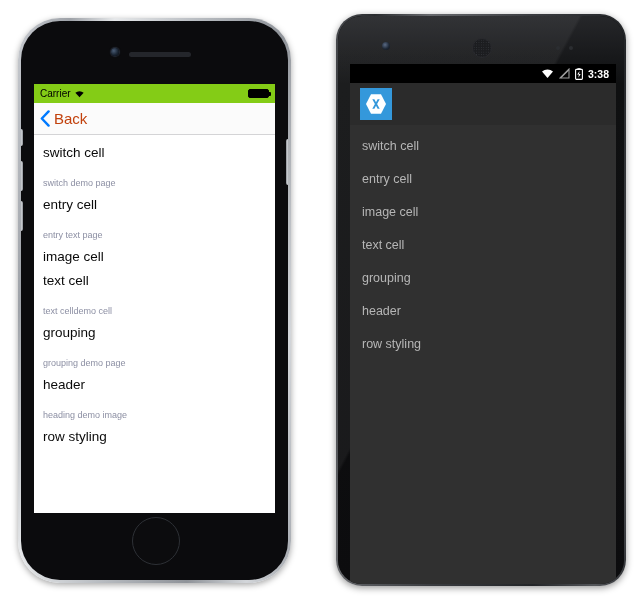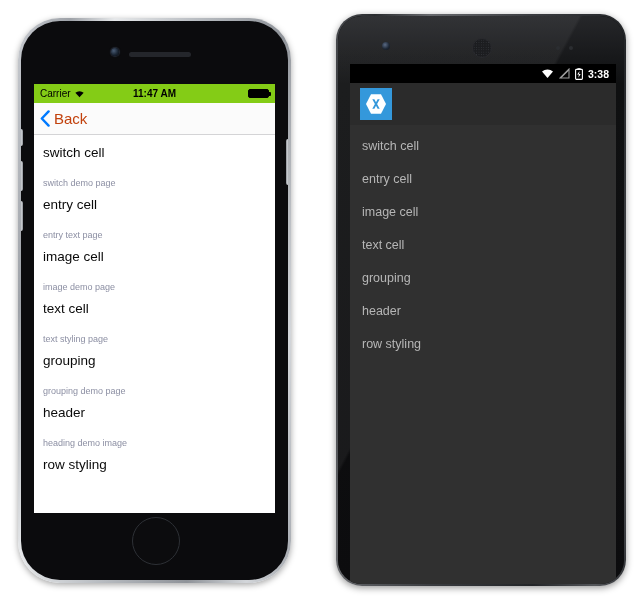--- a/index.html
+++ b/index.html
@@ -324,21 +324,20 @@
 
       <div class="ip-screen">
 
         <div class="ios-status">
           <div class="carrier">
             <span>Carrier</span>
             <svg class="wifi-ios" viewBox="0 0 12 10">
               <path d="M6 9.3 L1.4 4.2 A7 7 0 0 1 10.6 4.2 Z" fill="#000"></path>
             </svg>
           </div>
-          <div class="time">11:47 AM</div>
           <div class="right">
             <span class="batt-ios"></span>
           </div>
         </div>
 
         <div class="ios-nav">
           <div class="ios-back">
             <svg class="chev-ios" width="10" height="17" viewBox="0 0 10 17">
               <path d="M8.6 1.4 L1.8 8.5 L8.6 15.6" stroke="#007aff" stroke-width="2.4" fill="none" stroke-linecap="round" stroke-linejoin="round"></path>
             </svg>
@@ -350,25 +349,24 @@
           <div class="ios-row">
             <div class="t">switch cell</div>
             <div class="s">switch demo page</div>
           </div>
           <div class="ios-row">
             <div class="t">entry cell</div>
             <div class="s">entry text page</div>
           </div>
           <div class="ios-row">
             <div class="t">image cell</div>
-            <div class="s">image demo page</div>
           </div>
           <div class="ios-row">
             <div class="t">text cell</div>
-            <div class="s">text styling page</div>
+            <div class="s">text celldemo cell</div>
           </div>
           <div class="ios-row">
             <div class="t">grouping</div>
             <div class="s">grouping demo page</div>
           </div>
           <div class="ios-row">
             <div class="t">header</div>
             <div class="s">heading demo image</div>
           </div>
           <div class="ios-row">

